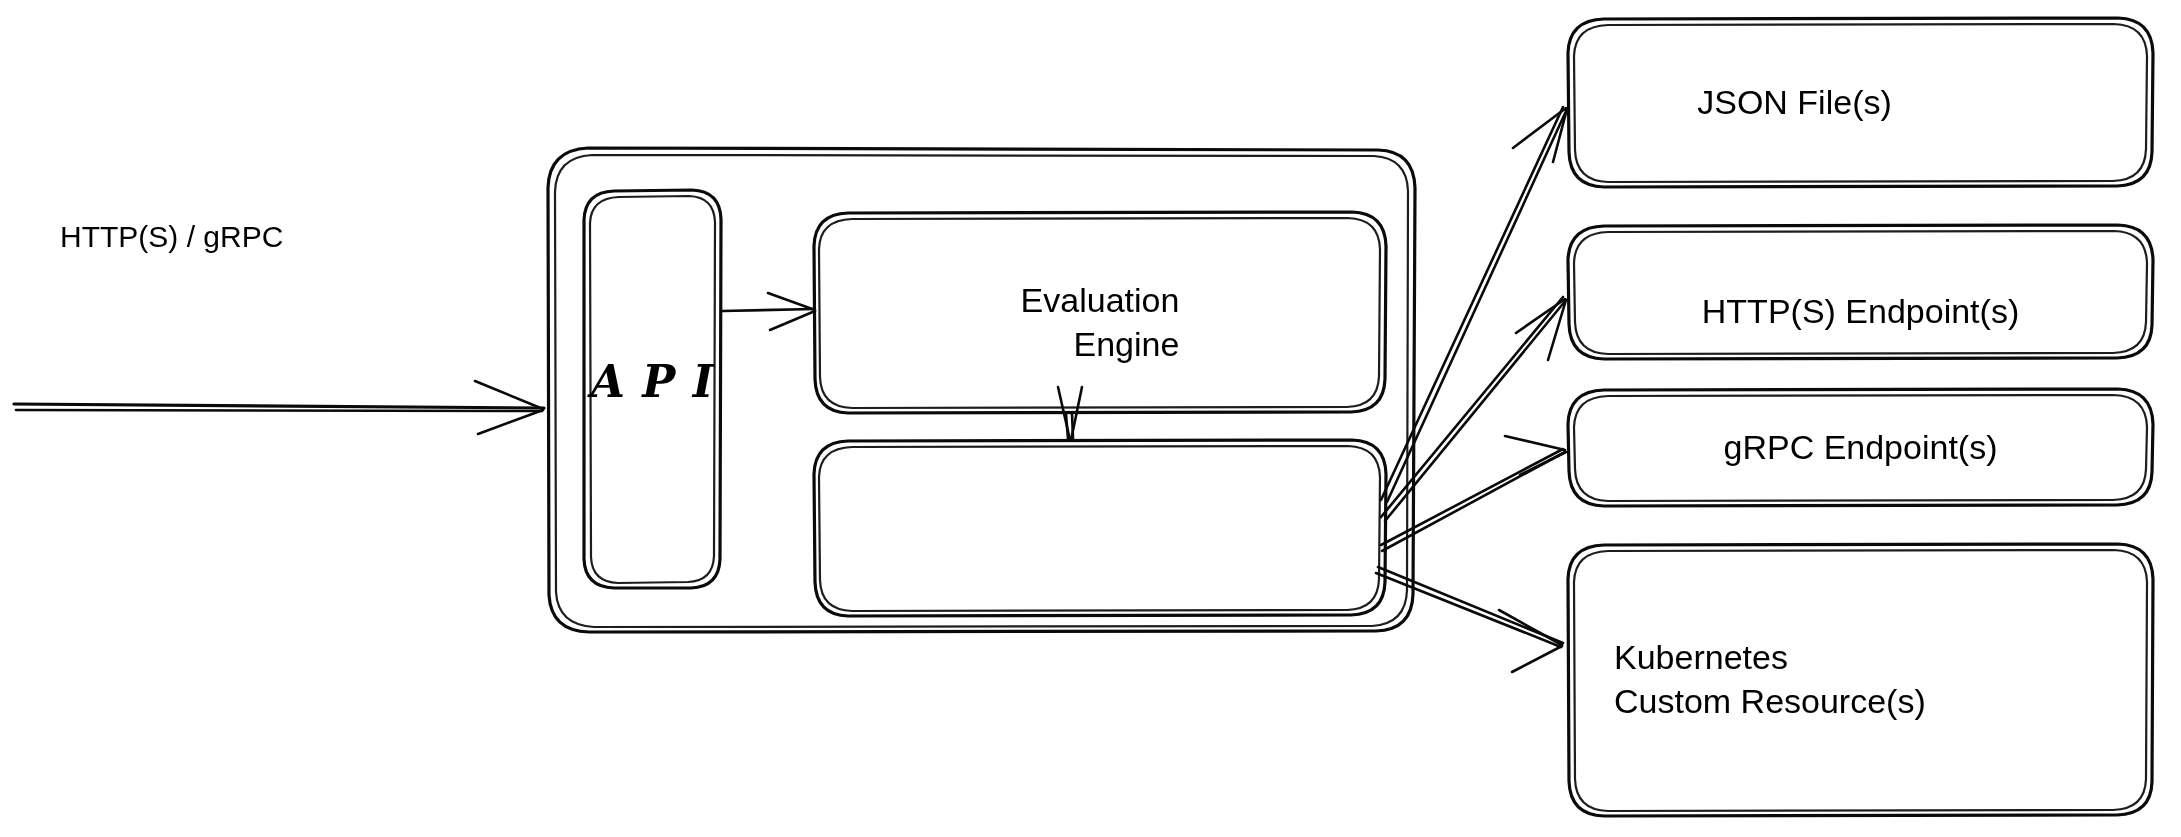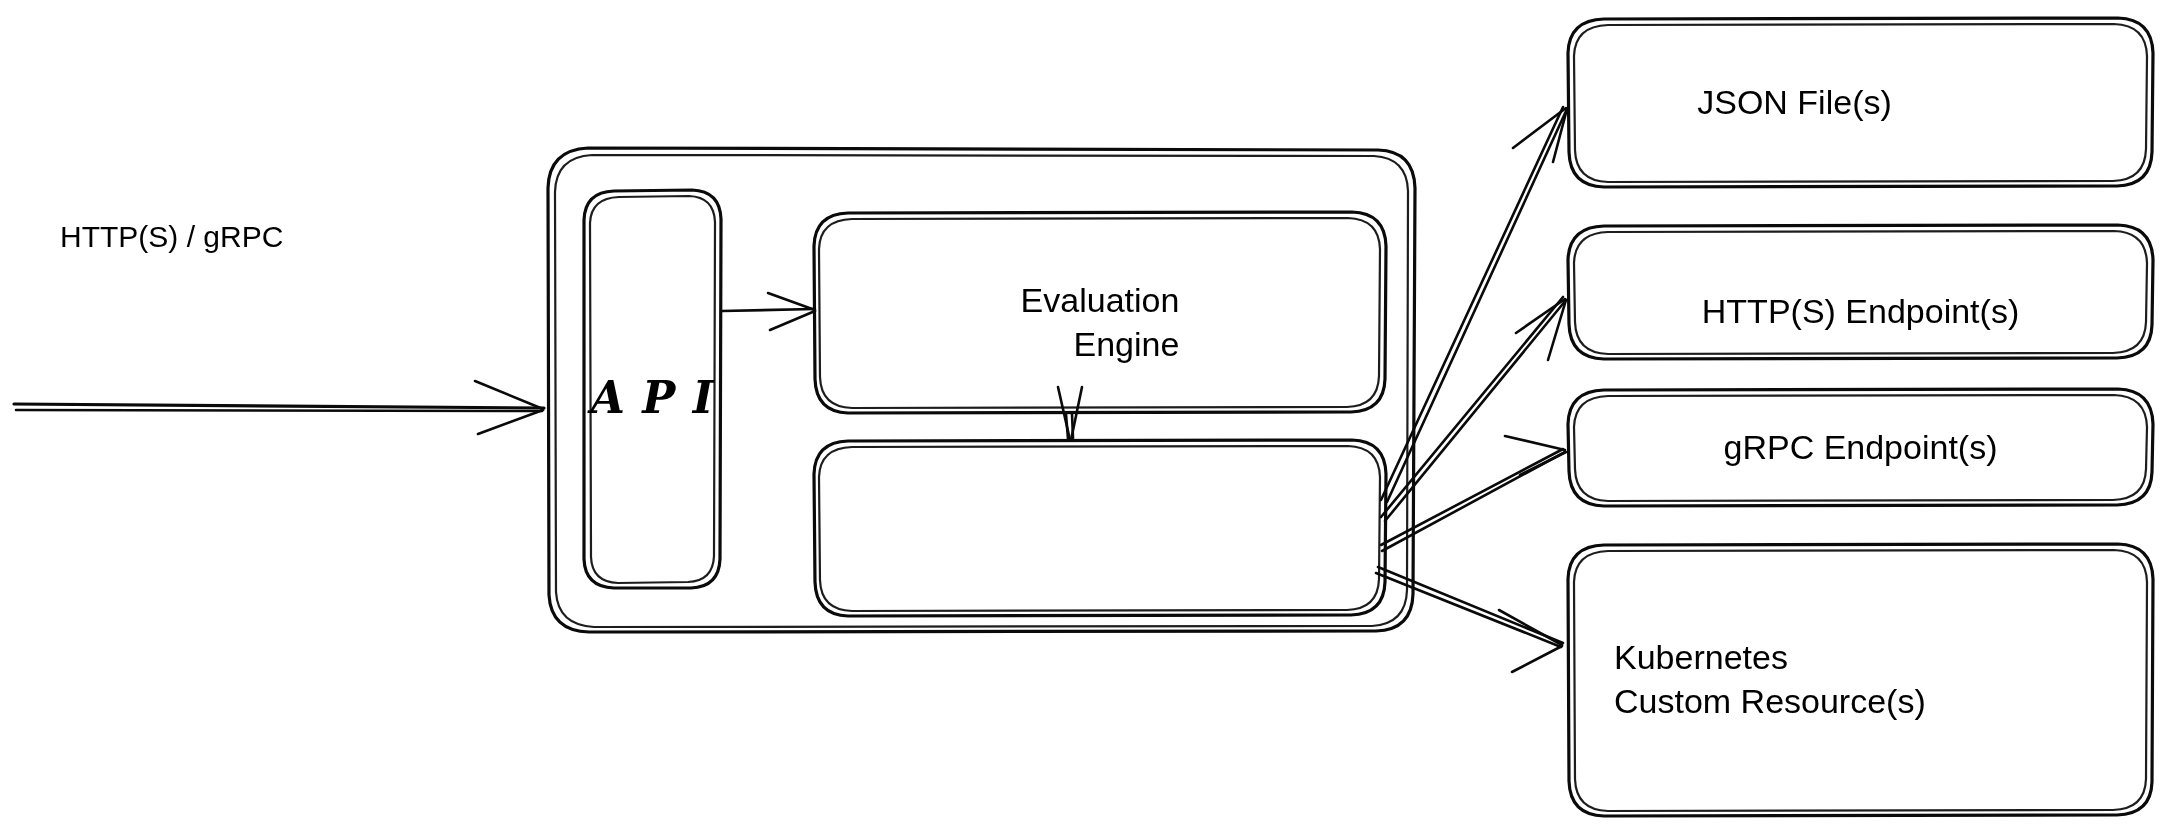--- a/index.html
+++ b/index.html
@@ -176,21 +176,21 @@
       <path class="edge-line-thin" d="M 1378,567 L 1563,643"></path>
       <path class="edge-line-thin" d="M 1376,573 L 1561,647"></path>
       <path class="edge-line-thin" d="M 1499,610 L 1562,645"></path>
       <path class="edge-line-thin" d="M 1512,672 L 1562,646"></path>
     </g>
 
   </svg>
 
   <div class="edge-label" style="left:60px; top:220px;">HTTP(S) / gRPC</div>
 
-  <div class="api-label" style="left:584px; top:200px; width:137px; height:396px; display:flex; align-items:center; justify-content:center;">A
+  <div class="api-label" style="left:584px; top:184px; width:137px; height:396px; display:flex; align-items:center; justify-content:center;">A
 P
 I</div>
 
   <div class="node-label" style="left:814px; top:212px; width:572px; height:201px; display:flex; align-items:center; justify-content:center; text-align:right;margin-top:10px;">Evaluation
 Engine</div>
 
 
   <div class="node-label" style="left:1502px; top:18px; width:585px; height:169px; display:flex; align-items:center; justify-content:center;border-radius:13px;">JSON File(s)</div>
 
   <div class="node-label" style="left:1568px; top:225px; width:585px; height:174px; display:flex; align-items:center; justify-content:center;">HTTP(S) Endpoint(s)</div>

